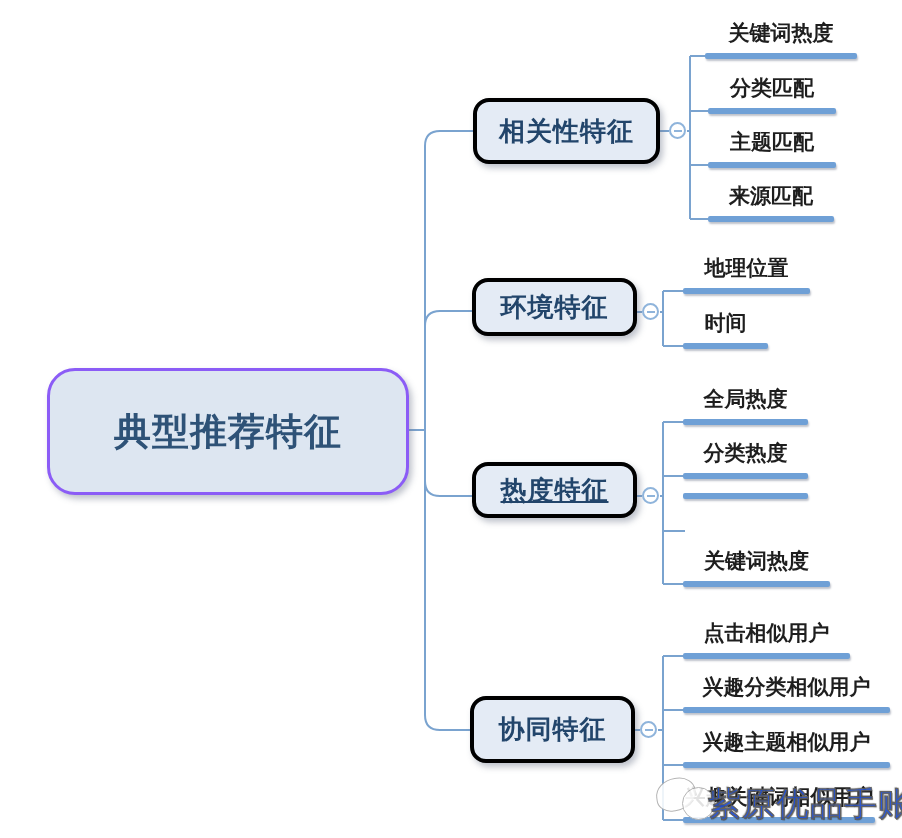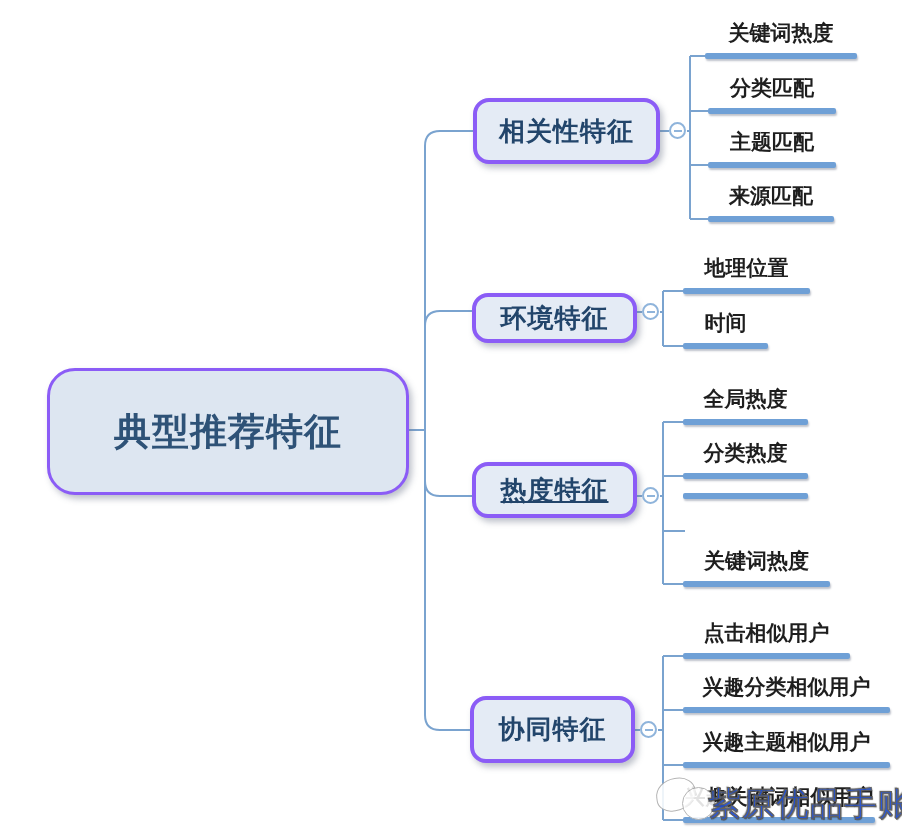--- a/index.html
+++ b/index.html
@@ -6,24 +6,24 @@
   body{font-family:"Liberation Sans","DejaVu Sans",sans-serif;}
   .canvas{position:relative;width:902px;height:838px;background:#ffffff;overflow:hidden;}
   svg.connectors{position:absolute;left:0;top:0;width:902px;height:838px;}
   svg.connectors path{stroke:#7aa3cf;stroke-width:2;fill:none;}
 
   
   .node{position:absolute;display:flex;align-items:center;justify-content:center;
         box-sizing:border-box;box-shadow:3px 4px 6px rgba(110,120,140,.45);}
   .root{left:47px;top:368px;width:362px;height:127px;border:3px solid #8b5cf6;border-radius:28px;
         background:#dde6f1;font-size:37px;font-weight:bold;color:#2e5277;letter-spacing:1px;}
-  .branch{border:4px solid #8b5cf6;border-radius:16px;background:#e4ebf5;
+  .branch{border:4px solid #000000;border-radius:16px;background:#e4ebf5;
         font-size:26px;font-weight:bold;color:#22456b;letter-spacing:1px;}
   .b1{left:473px;top:98px;width:187px;height:66px;}
-  .b2{left:472px;top:293px;width:165px;height:50px;}
+  .b2{left:472px;top:278px;width:165px;height:58px;}
   .b3{left:472px;top:462px;width:165px;height:56px;text-decoration:underline;}
   .b4{left:470px;top:696px;width:165px;height:67px;}
 
   
   .collapse{position:absolute;width:17px;height:17px;border:2px solid #8fb4db;border-radius:50%;
         background:#ffffff;box-sizing:border-box;display:flex;align-items:center;justify-content:center;}
   .collapse .minus{width:8px;height:2px;background:#8fb4db;}
   .c1{left:669px;top:122px;}
   .c2{left:642px;top:303px;}
   .c3{left:642px;top:487px;}

